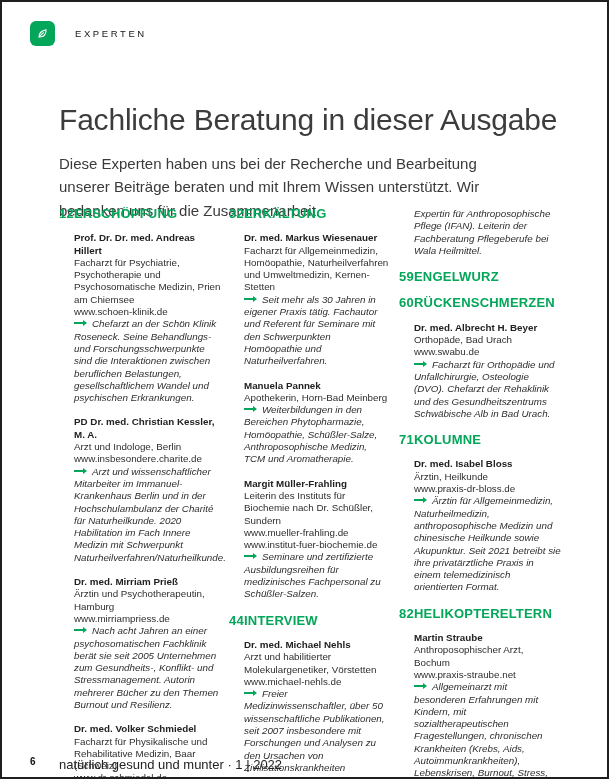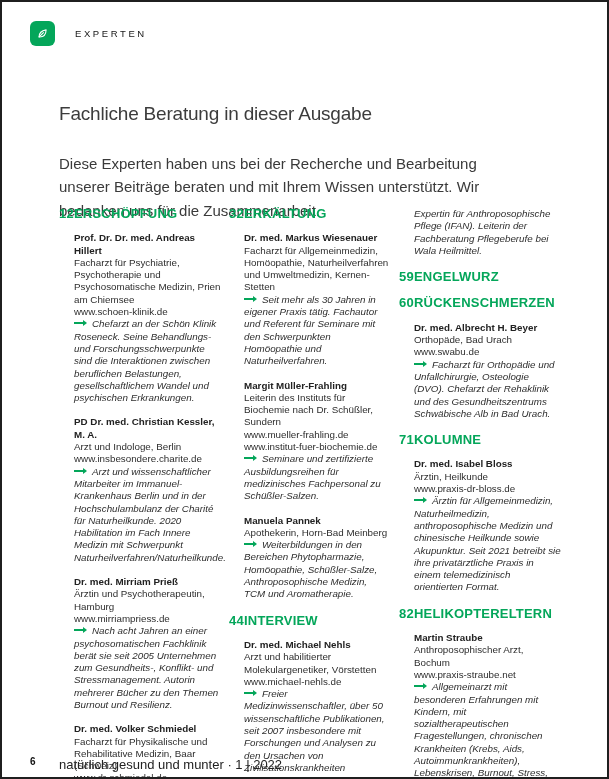--- a/index.html
+++ b/index.html
@@ -16,21 +16,21 @@
   .brand { position:absolute; left:28px; top:19px; display:flex; align-items:center; gap:20px; }
   .badge {
     width:25px; height:25px; border-radius:6px; background:var(--accent);
     display:flex; align-items:center; justify-content:center;
   }
   .section-label { font-size:9.5px; letter-spacing:2.6px; color:#161616; font-weight:normal; }
 
   
   .title {
     position:absolute; left:57px; top:101px; width:520px;
-    font-size:19px; font-weight:300; color:#3c3c3c; letter-spacing:-0.2px;
+    font-size:30px; font-weight:300; color:#3c3c3c; letter-spacing:-0.2px;
   }
   .intro {
     position:absolute; left:57px; top:150px; width:452px;
     font-size:15px; line-height:1.55; color:#3a3a3a;
   }
 
   
   .columns {
     position:absolute; left:57px; top:206px; width:512px;
     display:grid; grid-template-columns:170px 170px 170px;
@@ -119,30 +119,30 @@
         </div>
       </div>
       <div class="column">
         <div class="section-row"><span class="page-ref">32</span><span class="section-heading-text">ERKÄLTUNG</span></div>
         <div class="entry">
           <div class="entry-name">Dr. med. Markus Wiesenauer</div>
           <div class="entry-desc">Facharzt für Allgemeinmedizin, Homöopathie, Naturheilverfahren und Umweltmedizin, Kernen-Stetten</div>
           <div class="note"><span class="arrow"></span><span class="note-text">Seit mehr als 30 Jahren in eigener Praxis tätig. Fachautor und Referent für Seminare mit den Schwerpunkten Homöopathie und Naturheilverfahren.</span></div>
         </div>
         <div class="entry">
+          <div class="entry-name">Manuela Pannek</div>
+          <div class="entry-desc">Apothekerin, Horn-Bad Meinberg</div>
+          <div class="note"><span class="arrow"></span><span class="note-text">Weiterbildungen in den Bereichen Phytopharmazie, Homöopathie, Schüßler-Salze, Anthroposophische Medizin, TCM und Aromatherapie.</span></div>
+        </div>
+        <div class="entry">
           <div class="entry-name">Margit Müller-Frahling</div>
           <div class="entry-desc">Leiterin des Instituts für Biochemie nach Dr. Schüßler, Sundern</div>
           <div class="entry-url">www.mueller-frahling.de</div>
           <div class="entry-url">www.institut-fuer-biochemie.de</div>
           <div class="note"><span class="arrow"></span><span class="note-text">Seminare und zertifizierte Ausbildungsreihen für medizinisches Fachpersonal zu Schüßler-Salzen.</span></div>
-        </div>
-        <div class="entry">
-          <div class="entry-name">Manuela Pannek</div>
-          <div class="entry-desc">Apothekerin, Horn-Bad Meinberg</div>
-          <div class="note"><span class="arrow"></span><span class="note-text">Weiterbildungen in den Bereichen Phytopharmazie, Homöopathie, Schüßler-Salze, Anthroposophische Medizin, TCM und Aromatherapie.</span></div>
         </div>
         <div class="section-row"><span class="page-ref">44</span><span class="section-heading-text">INTERVIEW</span></div>
         <div class="entry">
           <div class="entry-name">Dr. med. Michael Nehls</div>
           <div class="entry-desc">Arzt und habilitierter Molekulargenetiker, Vörstetten</div>
           <div class="entry-url">www.michael-nehls.de</div>
           <div class="note"><span class="arrow"></span><span class="note-text">Freier Medizinwissenschaftler, über 50 wissenschaftliche Publikationen, seit 2007 insbesondere mit Forschungen und Analysen zu den Ursachen von Zivilisationskrankheiten</span></div>
         </div>
         <div class="section-row"><span class="page-ref">48</span><span class="section-heading-text">HÄUSLICHE PFLEGE</span></div>
         <div class="entry">

